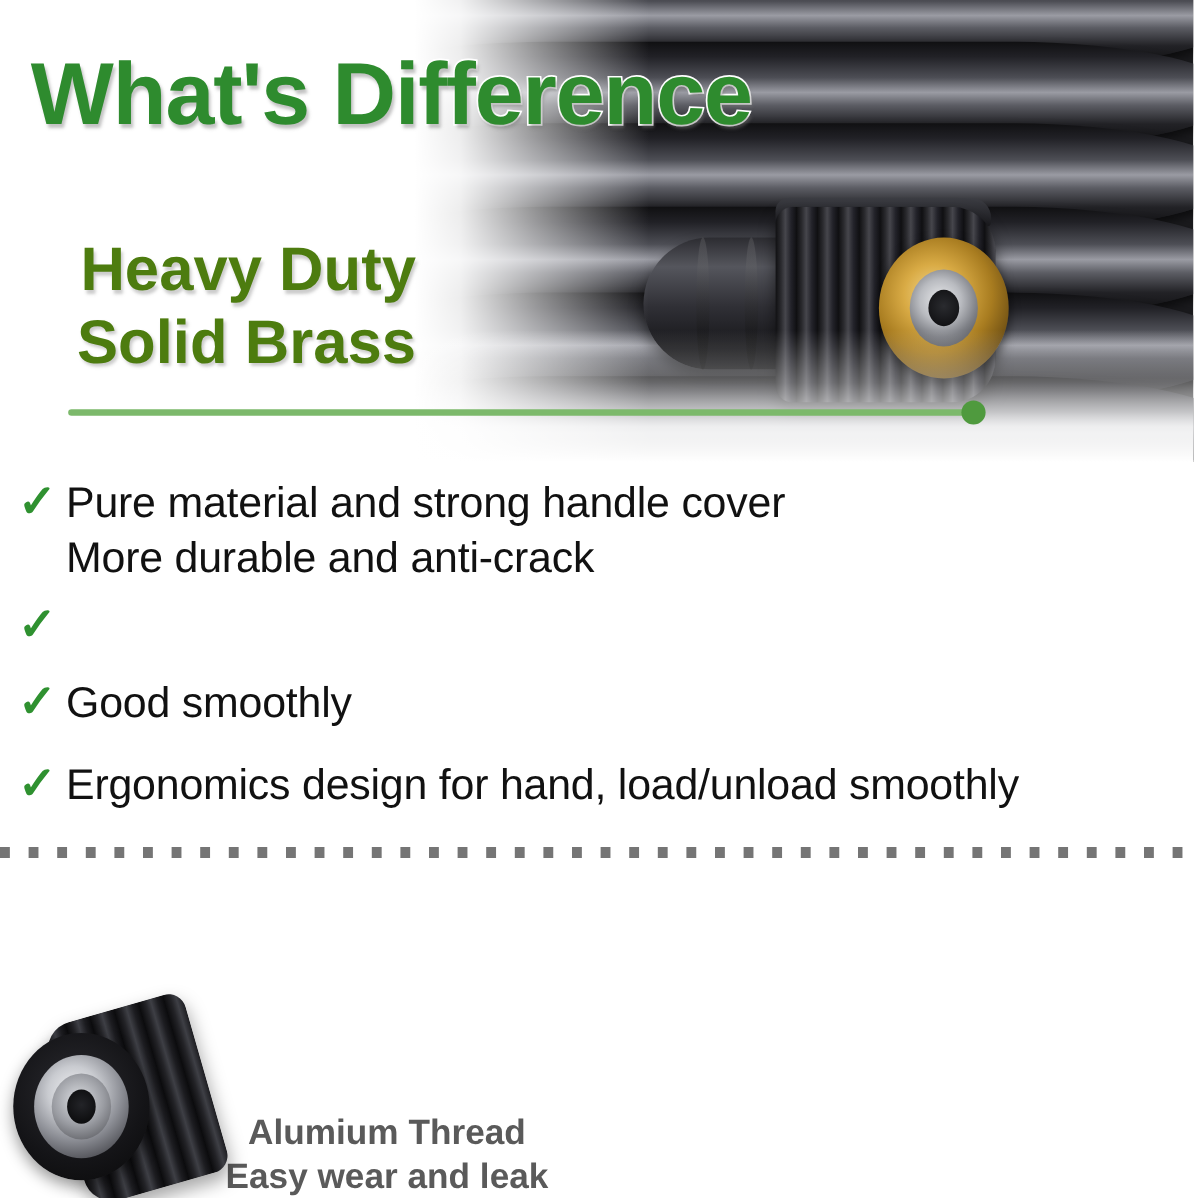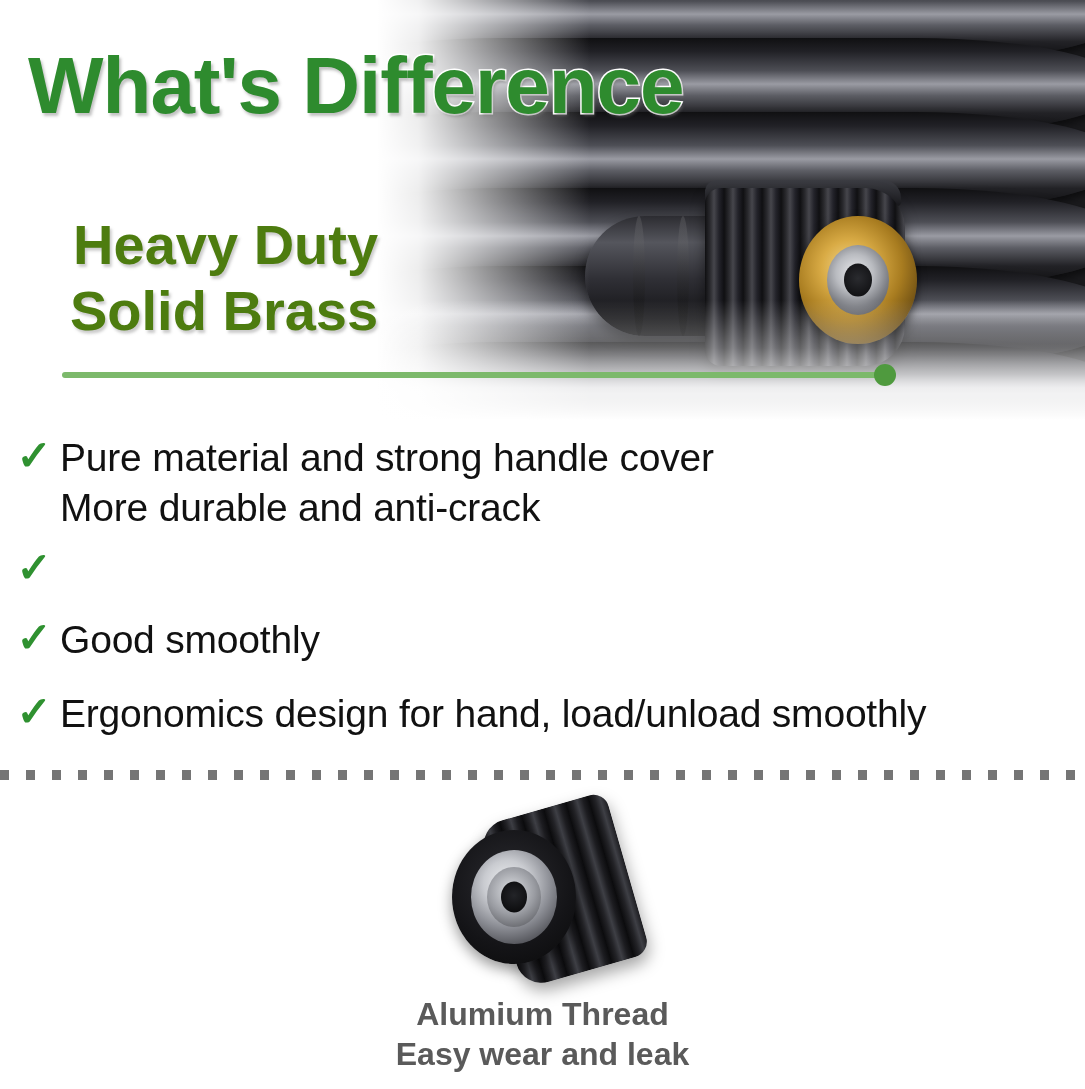--- a/index.html
+++ b/index.html
@@ -260,22 +260,21 @@
     position: absolute;
     left: 0;
     top: 800px;
     width: 1085px;
     height: 289px;
     display: flex;
   }
   .compare-col {
     flex: 1 1 50%;
     display: flex;
-    flex-direction: column;
-    align-items: center;
+    align-items: flex-end;
   }
   .fitting {
     position: relative;
     width: 205px;
     height: 180px;
   }
   .fitting-body {
     position: absolute;
     left: 58px;
     top: 6px;

